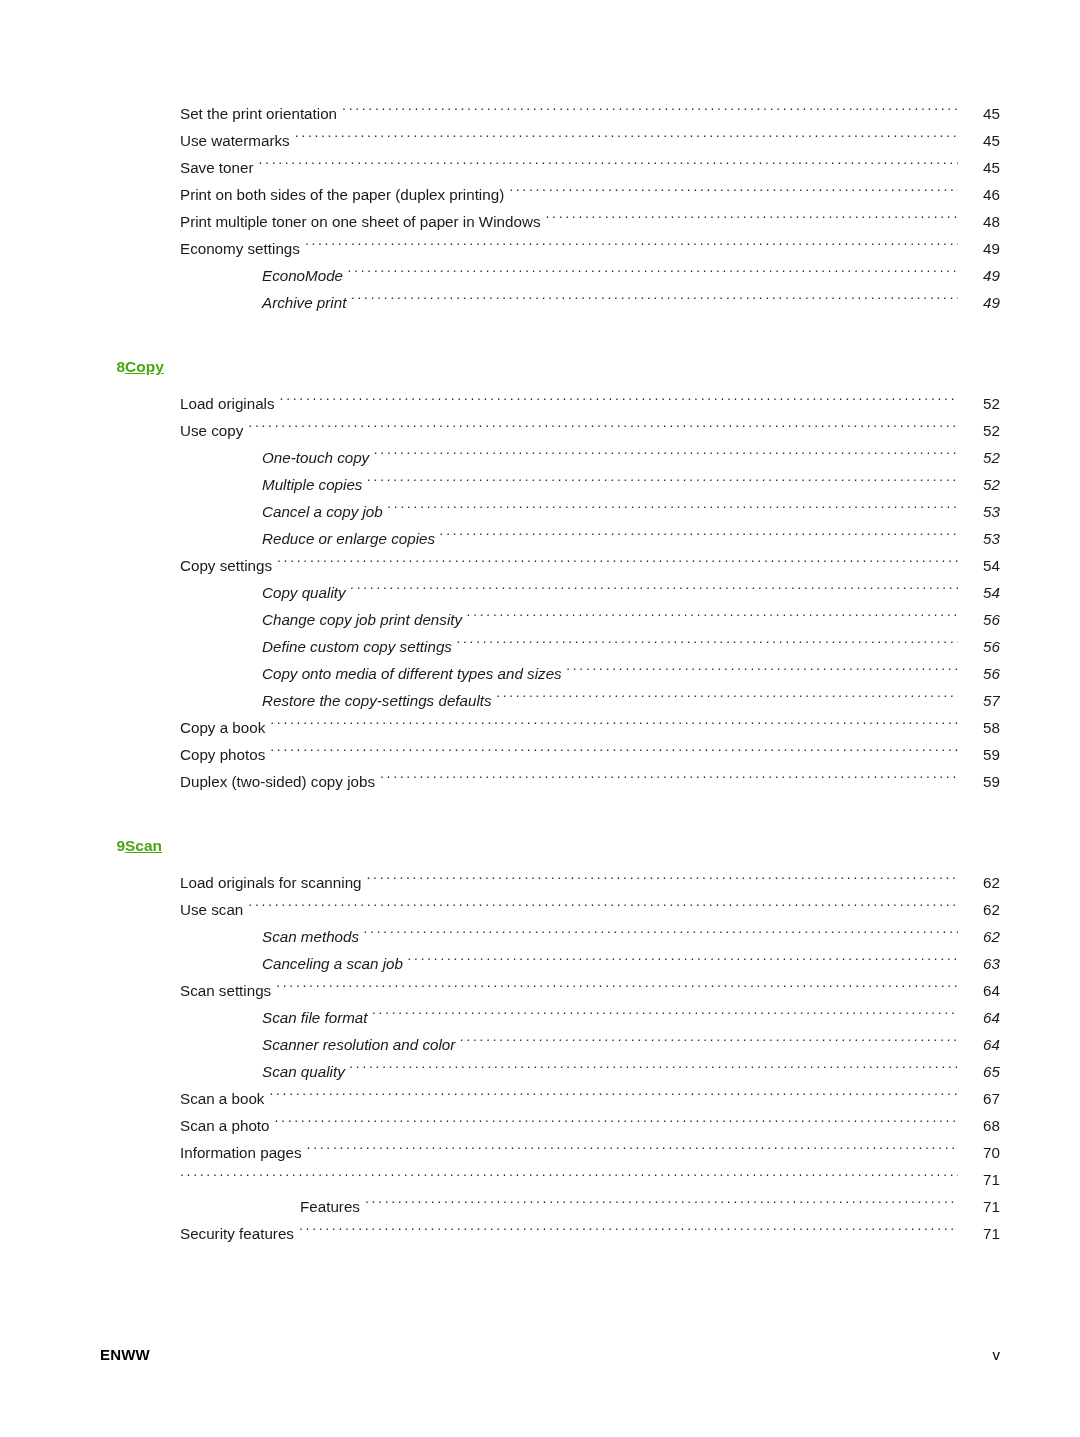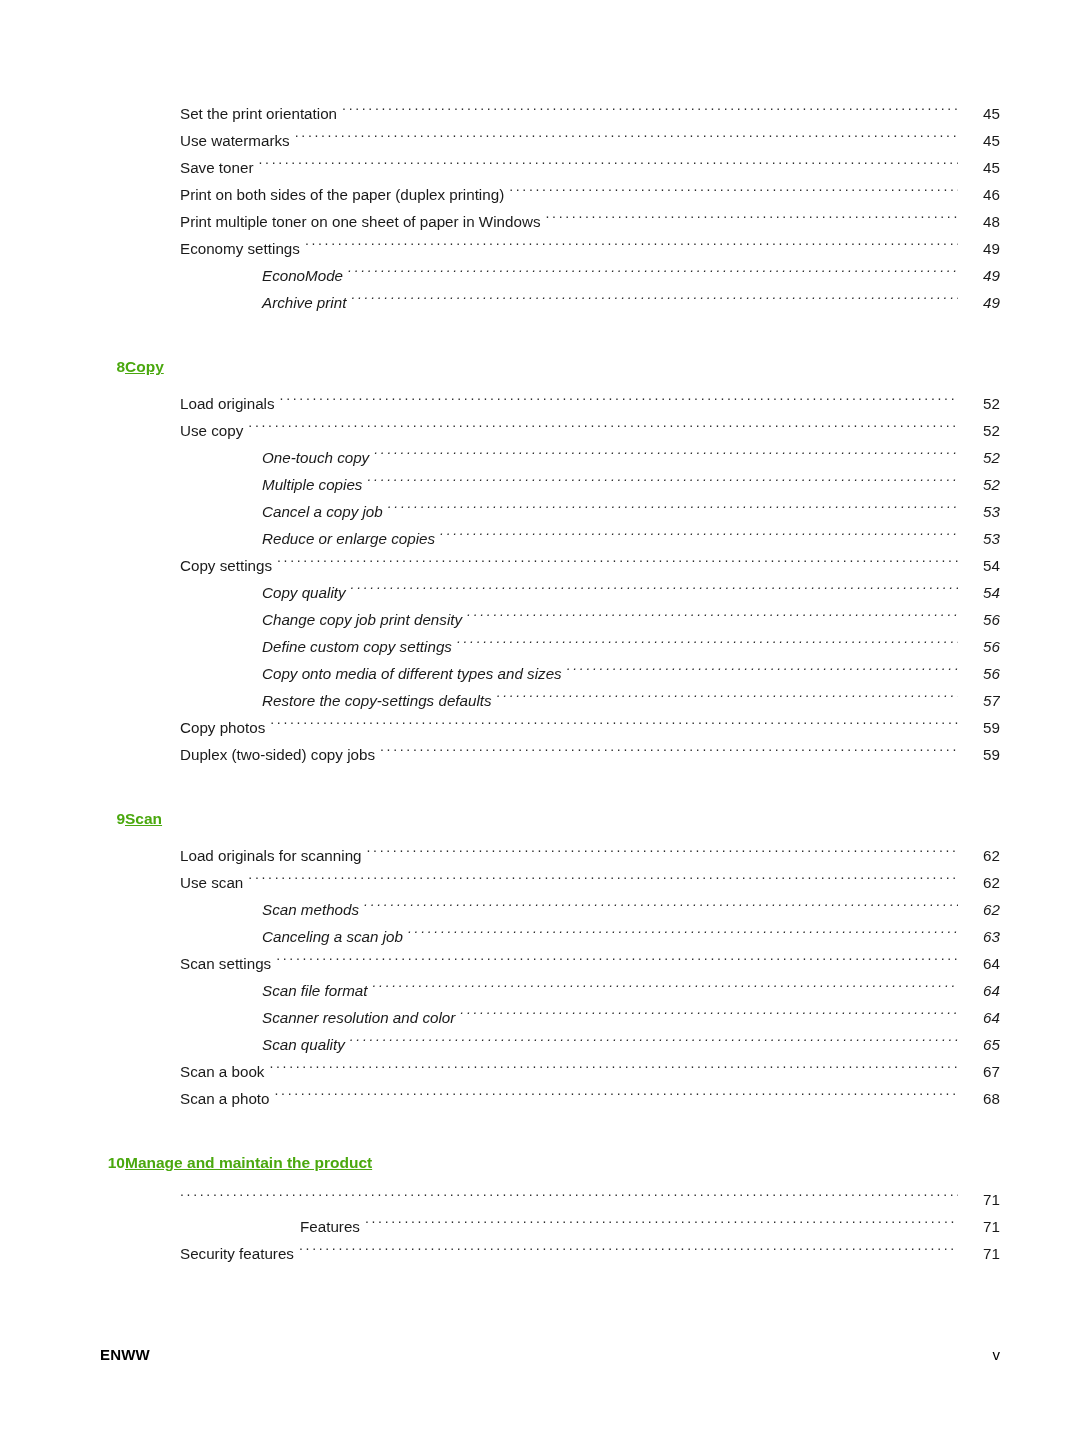--- a/index.html
+++ b/index.html
@@ -220,20 +220,25 @@
           <span class="label">Copy onto media of different types and sizes</span>
           <span class="leader"></span>
           <span class="pageno">56</span>
         </div>
         <div class="entry lvl2">
           <span class="label">Restore the copy-settings defaults</span>
           <span class="leader"></span>
           <span class="pageno">57</span>
         </div>
         <div class="entry lvl1">
+          <span class="label">Copy a book</span>
+          <span class="leader"></span>
+          <span class="pageno">58</span>
+        </div>
+        <div class="entry lvl1">
           <span class="label">Copy photos</span>
           <span class="leader"></span>
           <span class="pageno">59</span>
         </div>
         <div class="entry lvl1">
           <span class="label">Duplex (two-sided) copy jobs</span>
           <span class="leader"></span>
           <span class="pageno">59</span>
         </div>
         <div class="chapter">
@@ -283,23 +288,24 @@
         <div class="entry lvl1">
           <span class="label">Scan a book</span>
           <span class="leader"></span>
           <span class="pageno">67</span>
         </div>
         <div class="entry lvl1">
           <span class="label">Scan a photo</span>
           <span class="leader"></span>
           <span class="pageno">68</span>
         </div>
-        <div class="chapter">
-          <span class="ch-num">10</span>
-          <span class="ch-title">Manage and maintain the product</span>
+        <div class="entry lvl1">
+          <span class="label">Information pages</span>
+          <span class="leader"></span>
+          <span class="pageno">70</span>
         </div>
         <div class="entry lvl1">
           <span class="leader"></span>
           <span class="pageno">71</span>
         </div>
         <div class="entry lvl3">
           <span class="label">Features</span>
           <span class="leader"></span>
           <span class="pageno">71</span>
         </div>

